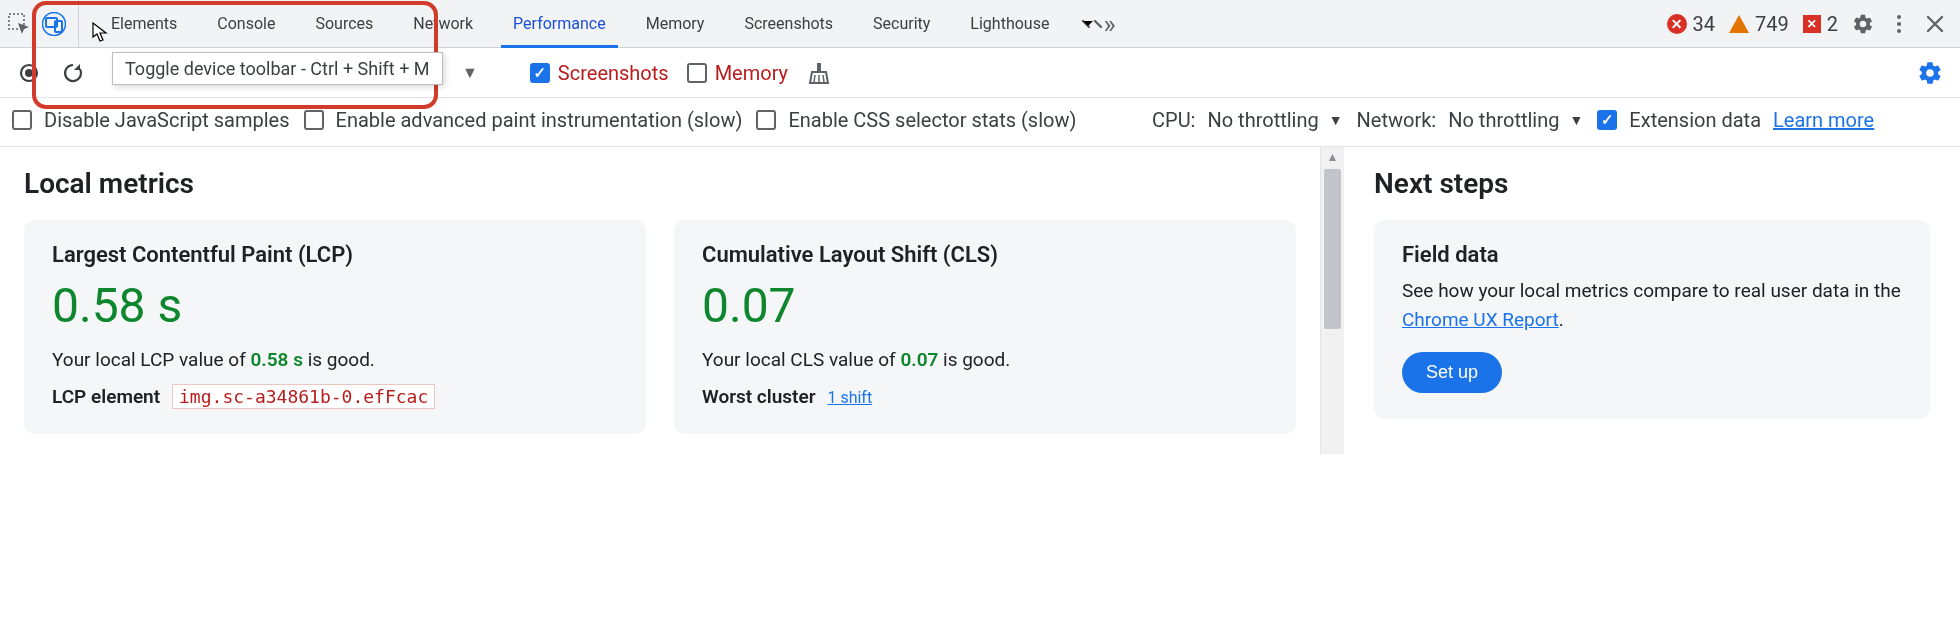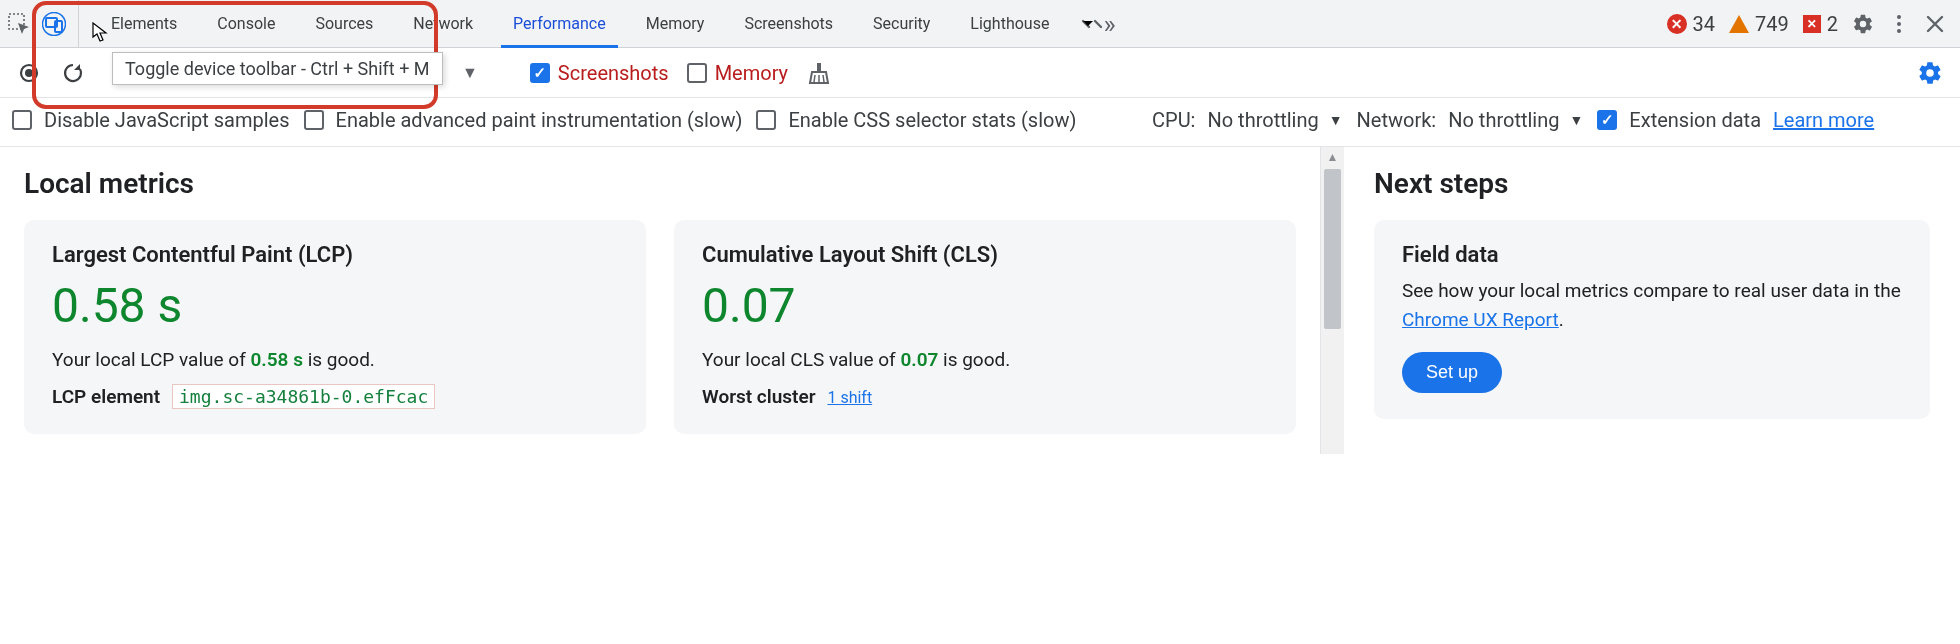--- a/index.html
+++ b/index.html
@@ -298,21 +298,21 @@
     color: #0d862d;
     margin: 0 0 14px 0;
   }
   .metric-desc {
     font-size: 19px;
     margin: 0 0 14px 0;
   }
   .good-val { color: #0d862d; font-weight: 600; }
   .metric-sub-label { font-size: 19px; font-weight: 600; display: inline; }
   .code-chip {
-    color: #15803d;
+    color: #b91c1c;
     background: #fff;
     border: 1px solid #e9c6c2;
     padding: 1px 6px;
     border-radius: 0;
     font-family: ui-monospace, Menlo, Consolas, monospace;
     font-size: 18px;
   }
   .field-desc {
     font-size: 19px;
     line-height: 1.5;

